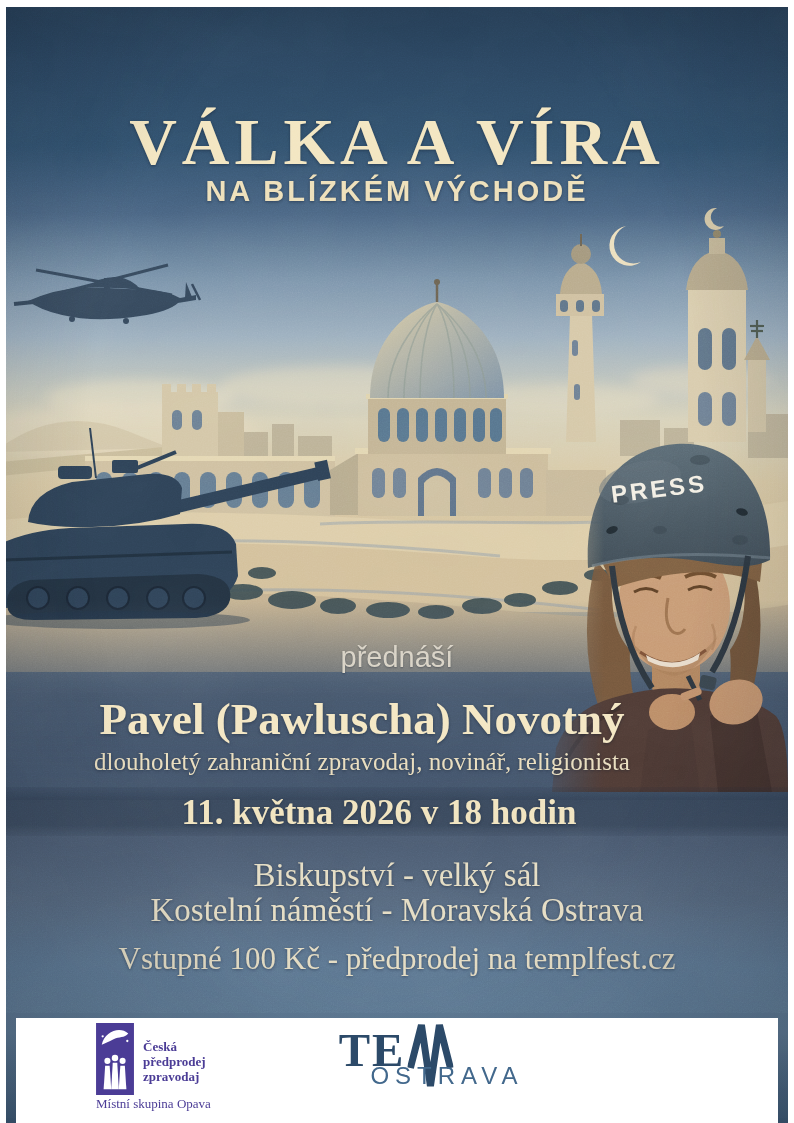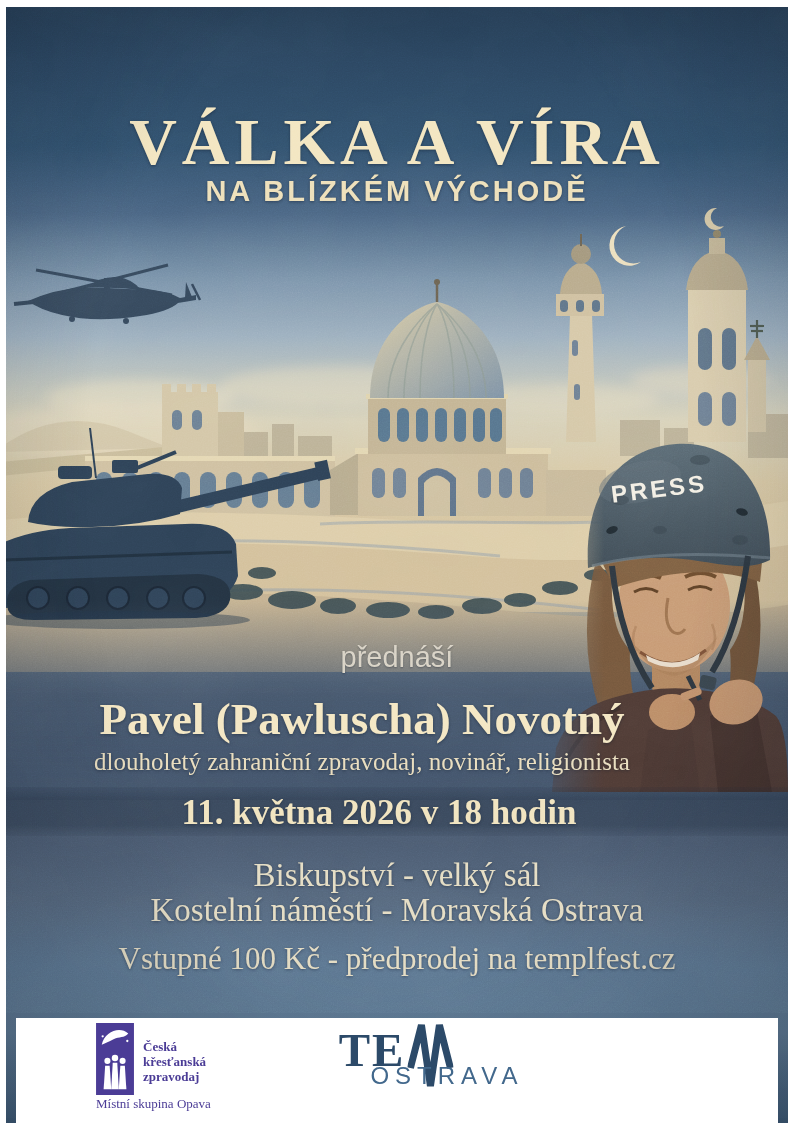--- a/index.html
+++ b/index.html
@@ -377,21 +377,21 @@
             <circle cx="12" cy="40" r="3.2"></circle>
               <path d="M8,70 L9.6,45 L14.4,45 L16,70 Z"></path>
             <circle cx="20" cy="37" r="3.4"></circle>
               <path d="M16,70 L17.6,42 L22.4,42 L24,70 Z"></path>
             <circle cx="28" cy="40" r="3.2"></circle>
               <path d="M24,70 L25.6,45 L30.4,45 L32,70 Z"></path>
           </g>
         </svg>
         <div class="cka-name">
           <div>Česká</div>
-          <div>křesťanská</div>
+          <div>předprodej</div>
           <div>zpravodaj</div>
         </div>
       </div>
       <div class="cka-sub">Místní skupina Opava</div>
     </div>
 
     <div class="tf">
       <div class="tf-row">
         <span class="tf-txt">TE</span>
         <svg class="tf-m" viewBox="0 0 46 68" aria-hidden="true">

